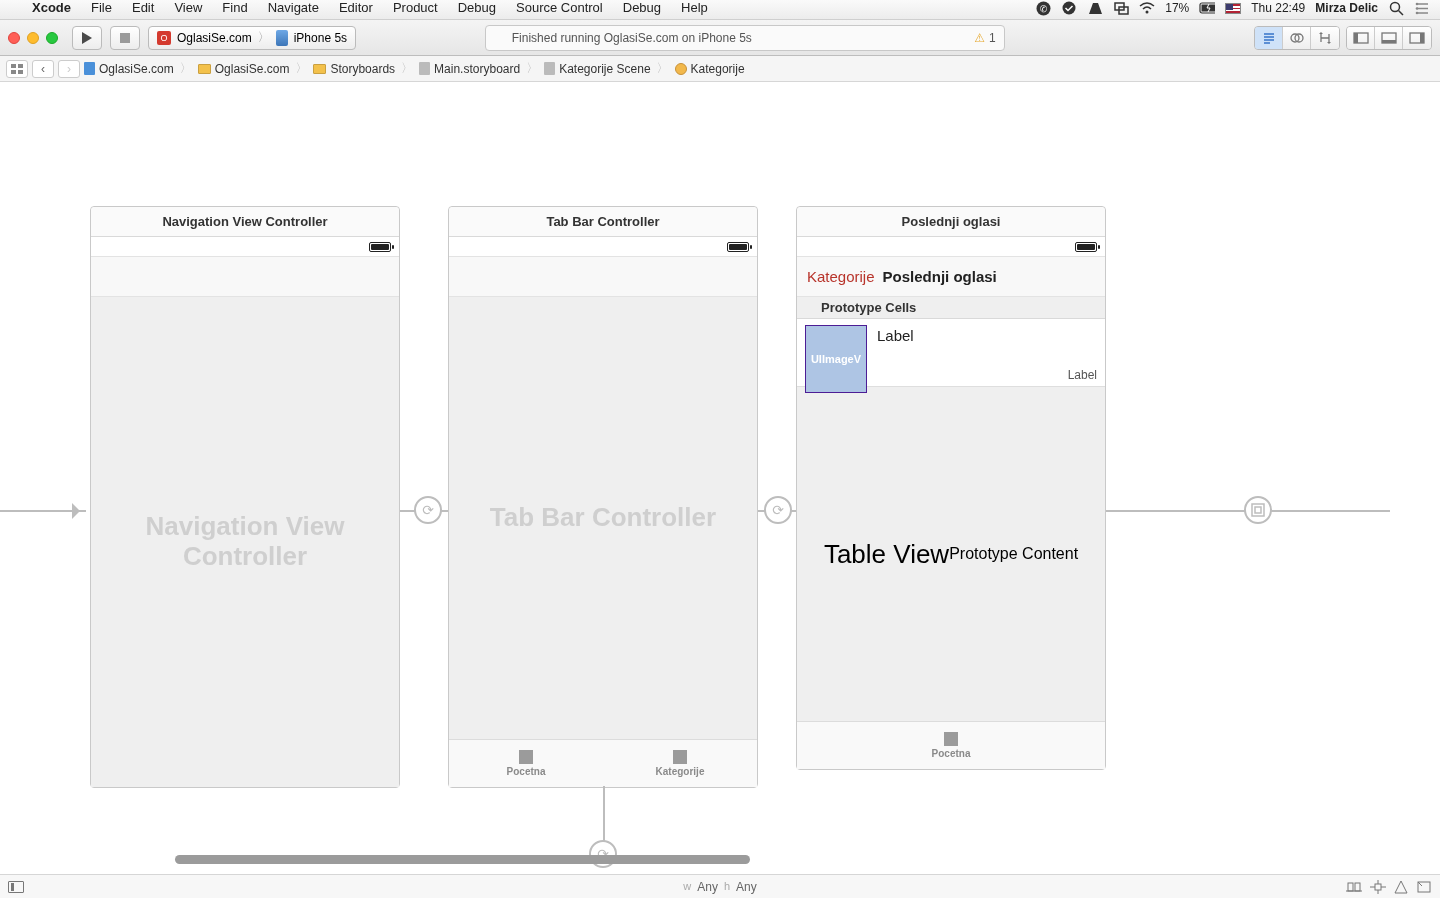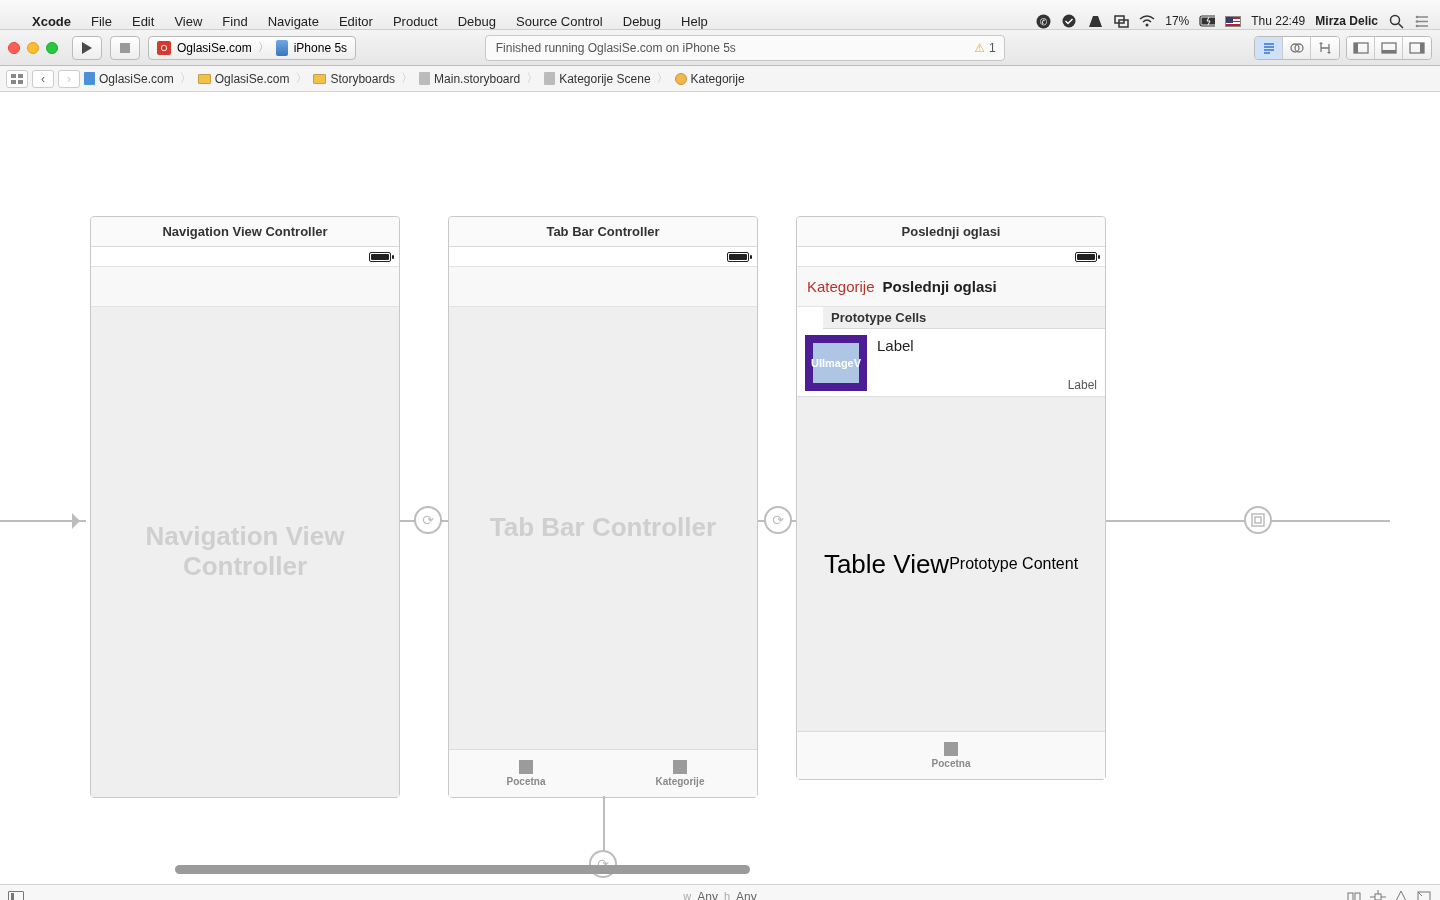--- a/index.html
+++ b/index.html
@@ -1,40 +1,40 @@
 <!DOCTYPE html>
 <html><head>
 <meta charset="utf-8">
 <style>
 * { margin: 0; padding: 0; box-sizing: border-box; font-family: -apple-system, "Helvetica Neue", Helvetica, Arial, sans-serif; }
 html, body { width: 1440px; height: 900px; overflow: hidden; background: #fff; }
 
 
-.menubar { height: 30px; background: linear-gradient(#fafafa,#ececec); border-bottom: 1px solid #cfcfcf; display: flex; align-items: flex-end; font-size: 13px; color: #222; }
+.menubar { height: 20px; background: linear-gradient(#fafafa,#ececec); border-bottom: 1px solid #cfcfcf; display: flex; align-items: flex-start; font-size: 13px; color: #222; }
 .menubar .apple { width: 22px; text-align: center; font-size: 14px; }
 .menubar .appname { font-weight: 700; padding: 0 10px; }
 .menubar .m { padding: 0 10px; cursor: default; }
 .menubar .spacer { flex: 1; }
 .menubar .status { display: flex; align-items: center; gap: 10px; padding-right: 10px; font-size: 12px; }
 .menubar .status .ico { width: 16px; height: 16px; display:inline-flex; align-items:center; justify-content:center; }
 .menubar .flag { width:16px; height:11px; background: linear-gradient(#b22234 0 7.7%,#fff 7.7% 15.4%,#b22234 15.4% 23%,#fff 23% 30.7%,#b22234 30.7% 38.4%,#fff 38.4% 46.1%,#b22234 46.1% 53.8%,#fff 53.8% 61.5%,#b22234 61.5% 69.2%,#fff 69.2% 76.9%,#b22234 76.9% 84.6%,#fff 84.6% 92.3%,#b22234 92.3% 100%); position:relative; border:0.5px solid #888;}
 .menubar .flag::before{content:"";position:absolute;left:0;top:0;width:7px;height:6px;background:#3c3b6e;}
 
 
 .toolbar { height: 36px; background: linear-gradient(#f4f4f4,#e6e6e6); border-bottom: 1px solid #bdbdbd; display:flex; align-items:center; padding: 0 8px; gap:8px; }
 .traffic { display:flex; gap:7px; margin-right:6px;}
 .traffic span { width:12px; height:12px; border-radius:50%; display:block;}
 .traffic .r{background:#ff5f57;border:1px solid #e0443e;}
 .traffic .y{background:#febc2e;border:1px solid #dfa123;}
 .traffic .g{background:#28c840;border:1px solid #1aab29;}
 .tbbtn { width:30px; height:24px; border:1px solid #bbb; border-radius:4px; background:linear-gradient(#fff,#ededed); display:inline-flex;align-items:center;justify-content:center; color:#555;}
 .schemebox { height:24px; border:1px solid #bbb; border-radius:4px; background:linear-gradient(#fff,#ededed); display:flex; align-items:center; padding:0 8px; font-size:12px; gap:6px;}
 .schemebox .red { width:14px; height:14px; background:#d43a2f; border-radius:2px; display:inline-flex; align-items:center; justify-content:center; color:#fff; font-size:9px;}
 .schemebox .ph { width:12px; height:16px; background:linear-gradient(#6ea8e6,#3d76b8); border-radius:2px;}
-.activity { flex:1; max-width:520px; height:26px; border:1px solid #c8c8c8; border-radius:4px; background:#fafafa; display:flex; align-items:center; padding:0 10px; font-size:12px; color:#555; margin:0 auto; position:relative;}
+.activity { flex:1; max-width:520px; height:26px; border:1px solid #c8c8c8; border-radius:4px; background:#fafafa; display:flex; align-items:center; padding:0 26px; font-size:12px; color:#555; margin:0 auto; position:relative;}
 .activity .warn { position:absolute; right:8px; display:flex; align-items:center; gap:4px; color:#555;}
 .activity .warn .tri{ color:#e5a82f;}
 .rightgrp { display:flex; gap:6px; margin-left:auto;}
 .seg { display:flex; border:1px solid #bbb; border-radius:4px; overflow:hidden;}
 .seg .c { width:28px; height:22px; display:inline-flex; align-items:center; justify-content:center; background:linear-gradient(#fff,#eee); border-right:1px solid #ccc; color:#666;}
 .seg .c:last-child{border-right:none;}
 .seg .c.active{ background:#cfe2f8;}
 
 
 .jumpbar { height:26px; background:#f5f5f5; border-bottom:1px solid #d6d6d6; display:flex; align-items:center; font-size:12px; color:#333; padding:0 6px; gap:4px;}
@@ -67,23 +67,23 @@
 .scene .navbar .back{ color:#b8342b; font-size:15px;}
 .scene .navbar .ttl{ font-weight:700; color:#222; font-size:15px;}
 .scene .body{ background:#efefef; height:480px; display:flex; align-items:center; justify-content:center; flex-direction:column;}
 .scene .body .ph{ color:#cfcfcf; font-size:26px; font-weight:800; text-align:center; line-height:1.15;}
 .scene .tabbar{ height:48px; border-top:1px solid #dcdcdc; background:#f9f9f9; display:flex;}
 .scene .tabbar .tab{ flex:1; display:flex; flex-direction:column; align-items:center; justify-content:center; gap:2px;}
 .scene .tabbar .tab .box{ width:14px; height:14px; background:#9b9b9b;}
 .scene .tabbar .tab .lbl{ font-size:10px; color:#8a8a8a;font-weight:bold;}
 
 
-.protoheader{ height:22px; background:#efefef; border-bottom:1px solid #d9d9d9; font-size:13px; font-weight:700; color:#333; padding:0 8px; display:flex; align-items:center;margin-left:26px;}
+.protoheader{ height:22px; background:#efefef; border-bottom:1px solid #d9d9d9; font-size:13px; font-weight:700; color:#333; padding:0 24px; display:flex; align-items:center;}
 .protocell{ height:68px; border-bottom:1px solid #dedede; background:#fff; display:flex; align-items:flex-start; padding:6px 8px; gap:10px; position:relative;}
-.protocell .imgph{ width:62px; height:56px; background:#aec5e4; border:8px solid #4c1d95; display:flex; align-items:center; justify-content:center; color:#fff; font-size:11px; font-weight:600;}
+.protocell .imgph{ width:62px; height:68px; background:#aec5e4; border:1px solid #4c1d95; display:flex; align-items:center; justify-content:center; color:#fff; font-size:11px; font-weight:600;}
 .protocell .mainlbl{ font-size:15px; color:#222; margin-top:2px;}
 .protocell .sublbl{ position:absolute; right:8px; bottom:4px; font-size:12px; color:#555;}
 .tablebody{ background:#efefef; height:334px; display:flex; flex-direction:row; align-items:center; justify-content:center;}
 
 
 .arrow{ position:absolute; height:2px; background:#bdbdbd;}
 .arrow.entry{ left:0; top:428px; width:86px;}
 .arrow.entry::after{ content:""; position:absolute; right:-2px; top:-7px; border:8px solid transparent; border-left-color:#bdbdbd;}
 .segline{ position:absolute; height:2px; background:#bdbdbd;}
 .segcircle{ position:absolute; width:28px; height:28px; border:2px solid #bdbdbd; border-radius:50%; background:#fff; display:flex; align-items:center; justify-content:center; color:#bdbdbd; font-size:14px;}

